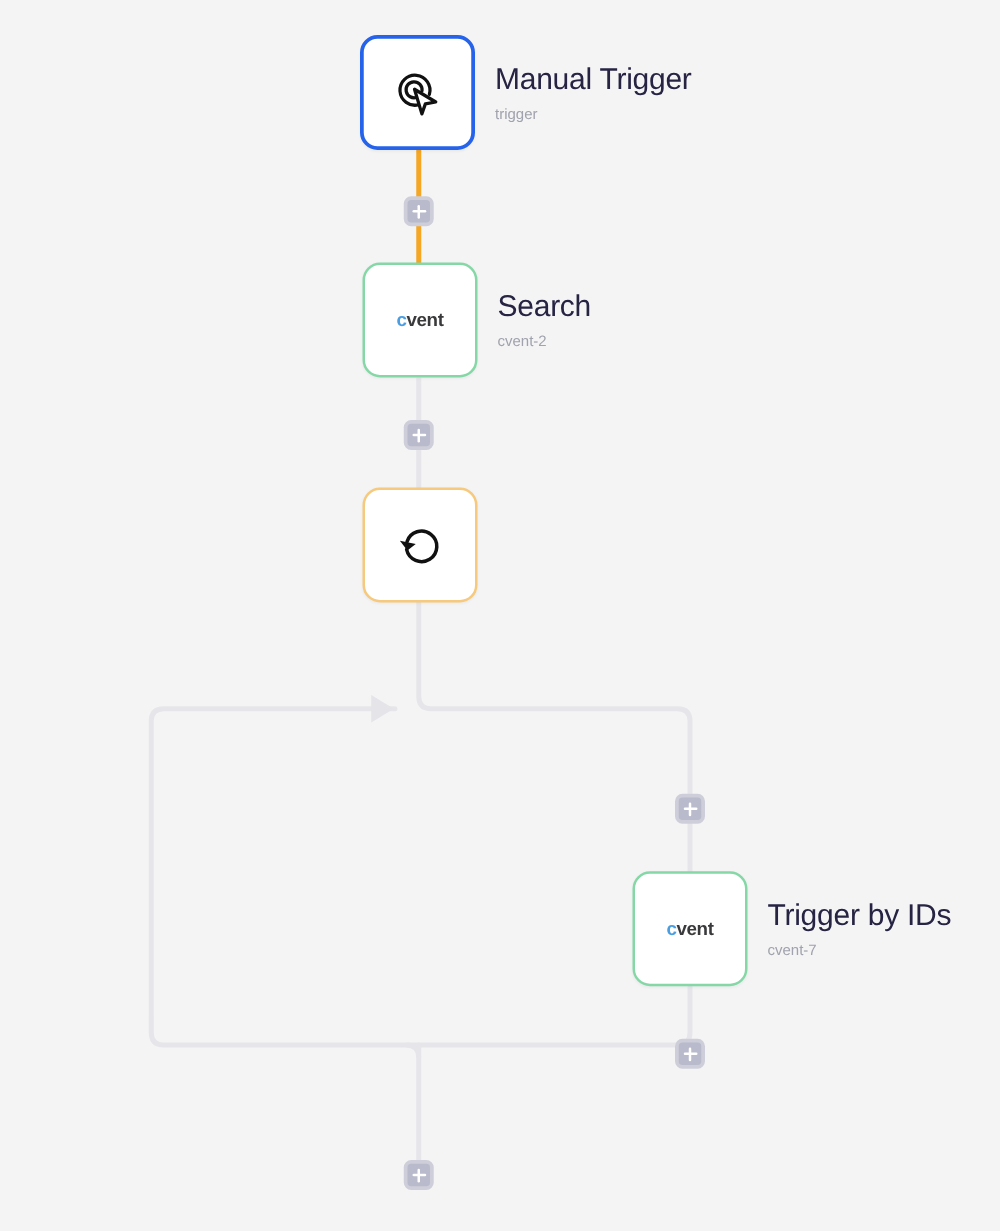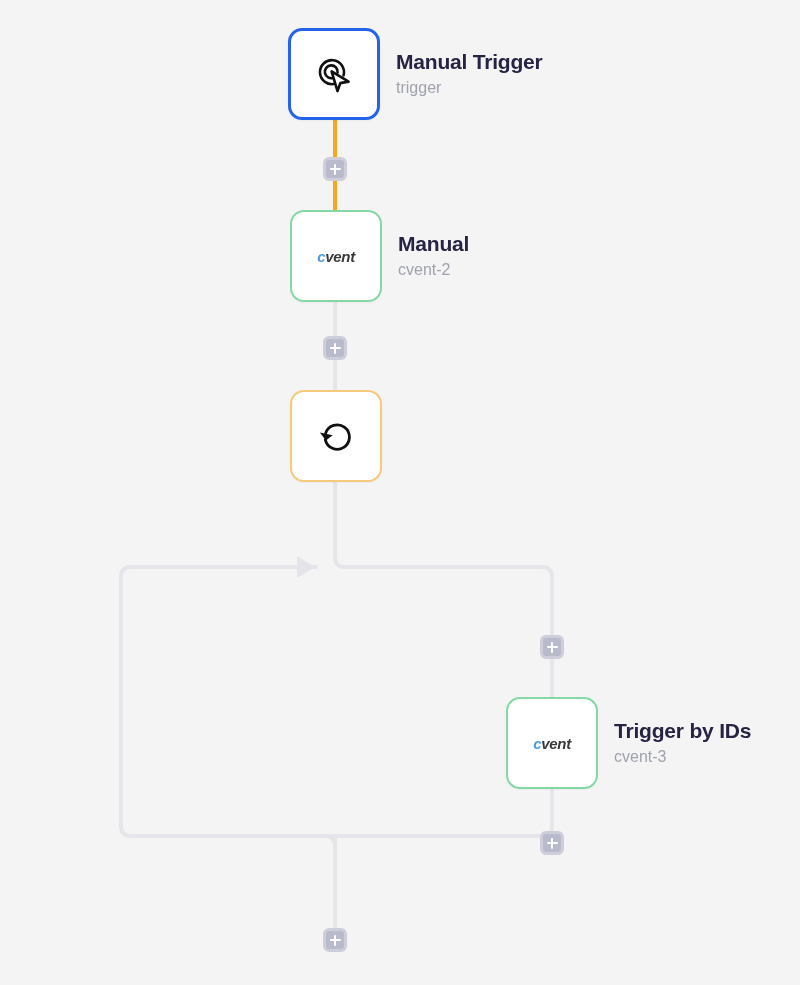--- a/index.html
+++ b/index.html
@@ -55,43 +55,42 @@
   .node-box.accent-orange { border-color: #f6c97c; }
 
   .node-labels {
     margin-left: 16px;
     display: flex;
     flex-direction: column;
     justify-content: center;
     line-height: 1.18;
   }
   .node-title {
-    font-size: 21px;
-    font-weight: 700;
+    font-size: 24px;
+    font-weight: 400;
     color: #262343;
     letter-spacing: -0.2px;
     white-space: nowrap;
   }
   .node-subtitle {
-    font-size: 16px;
+    font-size: 12px;
     font-weight: 400;
     color: #a0a3ad;
     margin-top: 5px;
     white-space: nowrap;
   }
 
   
   .cvent-mark {
     font-family: "Liberation Sans", sans-serif;
     font-size: 15px;
     font-weight: 700;
     letter-spacing: -0.3px;
     color: #3a3a3c;
     user-select: none;
-    font-style: italic;
   }
   .cvent-mark .c { color: #4a9de0; }
 
   
   .plus-btn {
     position: absolute;
     width: 24px;
     height: 24px;
     border-radius: 6px;
     background: #b9bacb;
@@ -151,21 +150,21 @@
     </div>
   </div>
 
   <div class="node" style="left:290px; top:210px;">
     <div class="node-box accent-green">
       <span class="cvent-mark">
         <span class="c">c</span><span>vent</span>
       </span>
     </div>
     <div class="node-labels">
-      <div class="node-title">Manual</div>
+      <div class="node-title">Search</div>
       <div class="node-subtitle">cvent-2</div>
     </div>
   </div>
 
   <div class="node" style="left:290px; top:390px;">
     <div class="node-box accent-orange">
       <span>
         <svg class="icon-svg" width="48" height="48" viewBox="0 0 48 48" fill="none">
           <path d="M13.6 21.4 A12.2 12.2 0 1 1 13.3 27.6" stroke="#111111" stroke-width="2.8" fill="none" stroke-linecap="round"></path>
           <path d="M7.9 20.6 L13.9 28.4 L20.6 23.2 Z" fill="#111111"></path>
@@ -175,21 +174,21 @@
   </div>
 
   <div class="node" style="left:506px; top:697px;">
     <div class="node-box accent-green">
       <span class="cvent-mark">
         <span class="c">c</span><span>vent</span>
       </span>
     </div>
     <div class="node-labels">
       <div class="node-title">Trigger by IDs</div>
-      <div class="node-subtitle">cvent-3</div>
+      <div class="node-subtitle">cvent-7</div>
     </div>
   </div>
 
   <div class="plus-btn" style="left:323px; top:157px;"></div>
   <div class="plus-btn" style="left:323px; top:336px;"></div>
   <div class="plus-btn" style="left:540px; top:635px;"></div>
   <div class="plus-btn" style="left:540px; top:831px;"></div>
   <div class="plus-btn" style="left:323px; top:928px;"></div>
 
 </div>

